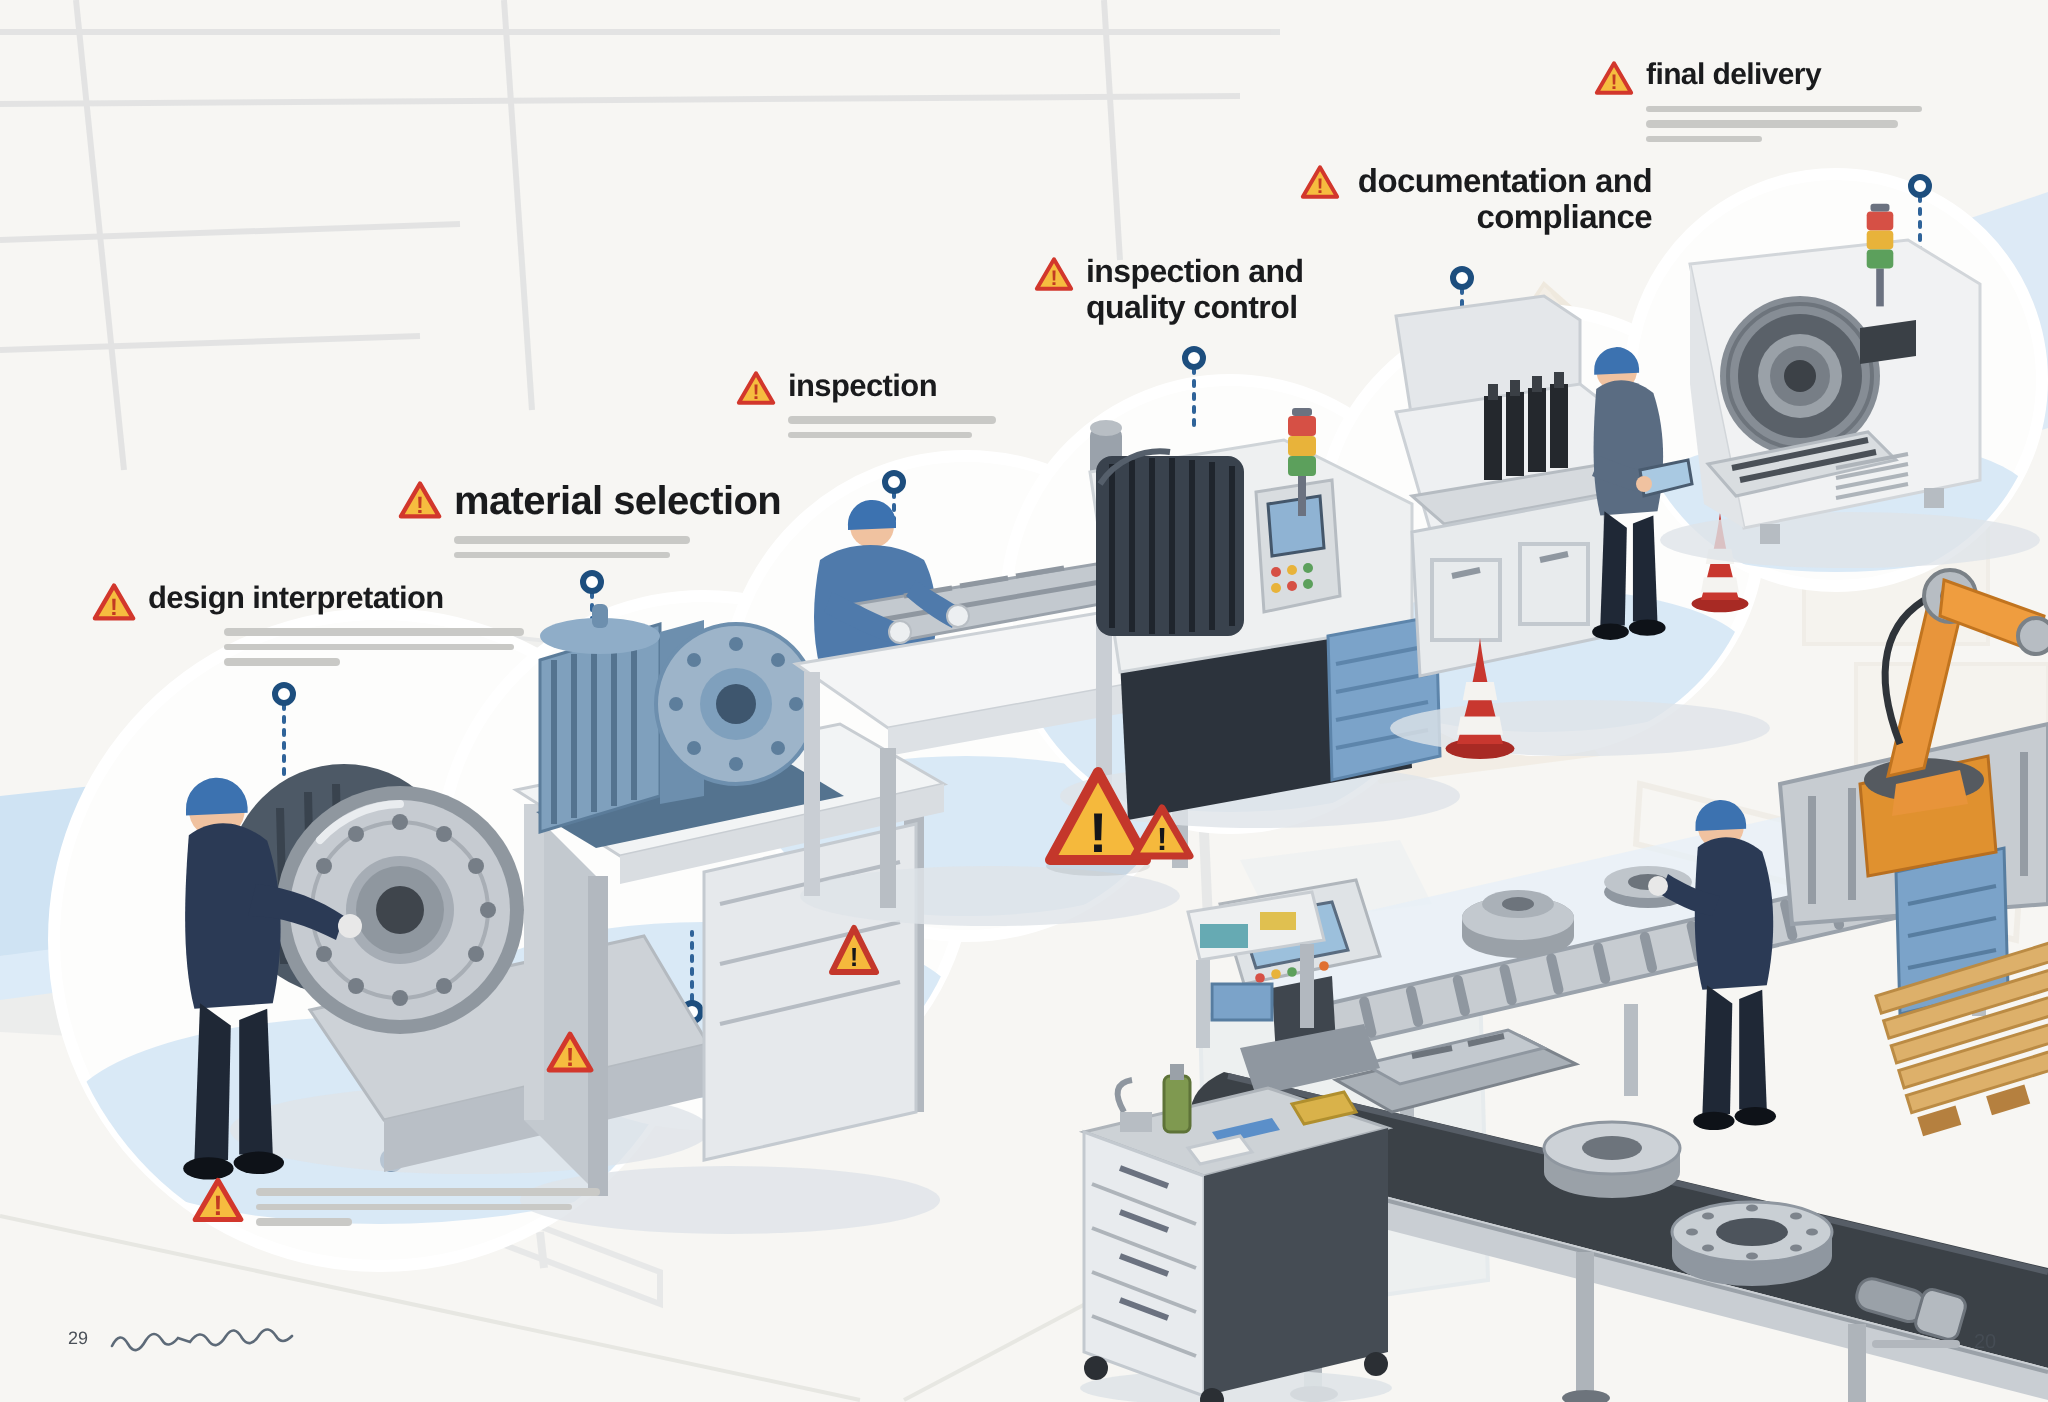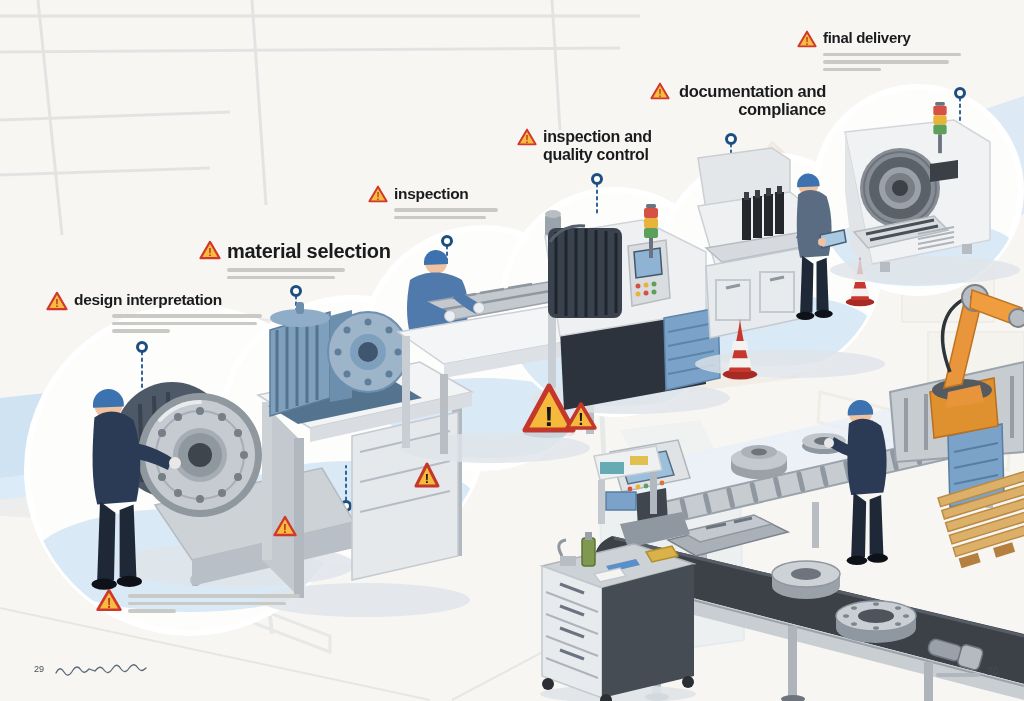--- a/index.html
+++ b/index.html
@@ -10,21 +10,21 @@
   .step{position:absolute;display:flex;align-items:flex-start;gap:6px;}
   .step .warn{flex:0 0 auto;display:block;}
   .step .warn svg{display:block;}
   .txt{display:flex;flex-direction:column;}
   .t{font-weight:bold;color:#1a1b1d;letter-spacing:-0.3px;line-height:1.12;}
   .t.center{text-align:right;}
   .desc{margin-top:6px;display:flex;flex-direction:column;gap:4px;}
   .desc i{display:block;height:3.5px;background:#c9c9c6;border-radius:2px;}
   .footer-left{position:absolute;left:34px;top:664px;display:flex;align-items:flex-start;gap:10px;
                font-size:9px;color:#4a5058;}
-  .footer-right{position:absolute;left:936px;top:666px;display:flex;align-items:flex-end;gap:7px;
+  .footer-right{position:absolute;left:936px;top:666px;display:flex;align-items:center;gap:7px;
                 font-size:10px;color:#454c54;}
   .footer-right i{display:block;width:44px;height:4px;background:#b2b7bd;border-radius:2px;}
 </style>
 </head>
 <body>
 
 <div class="canvas">
 
 <svg class="scene" width="1024" height="701" viewBox="0 0 1024 701">
   <defs>

